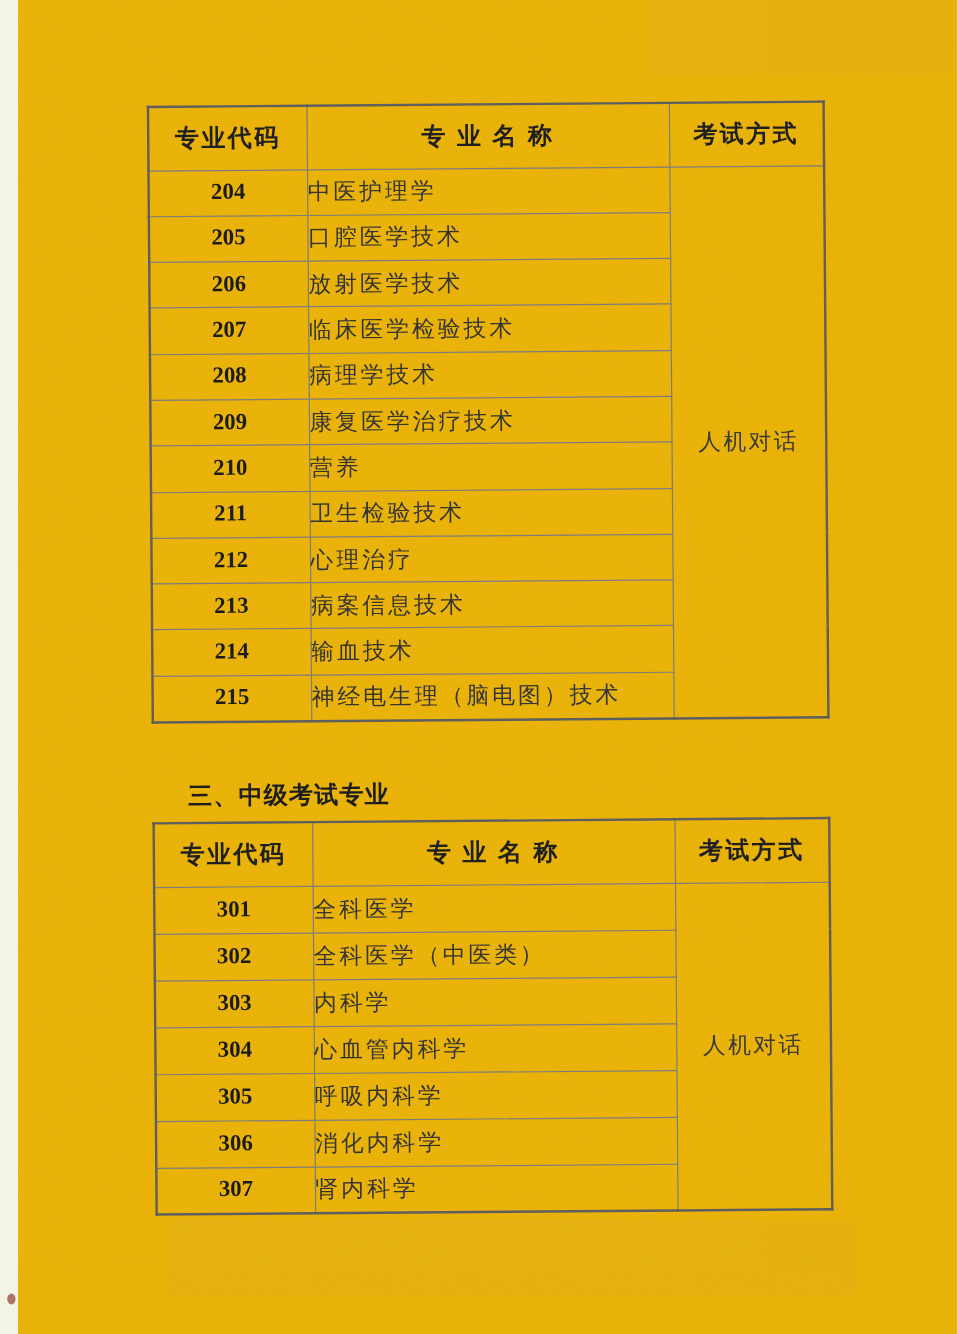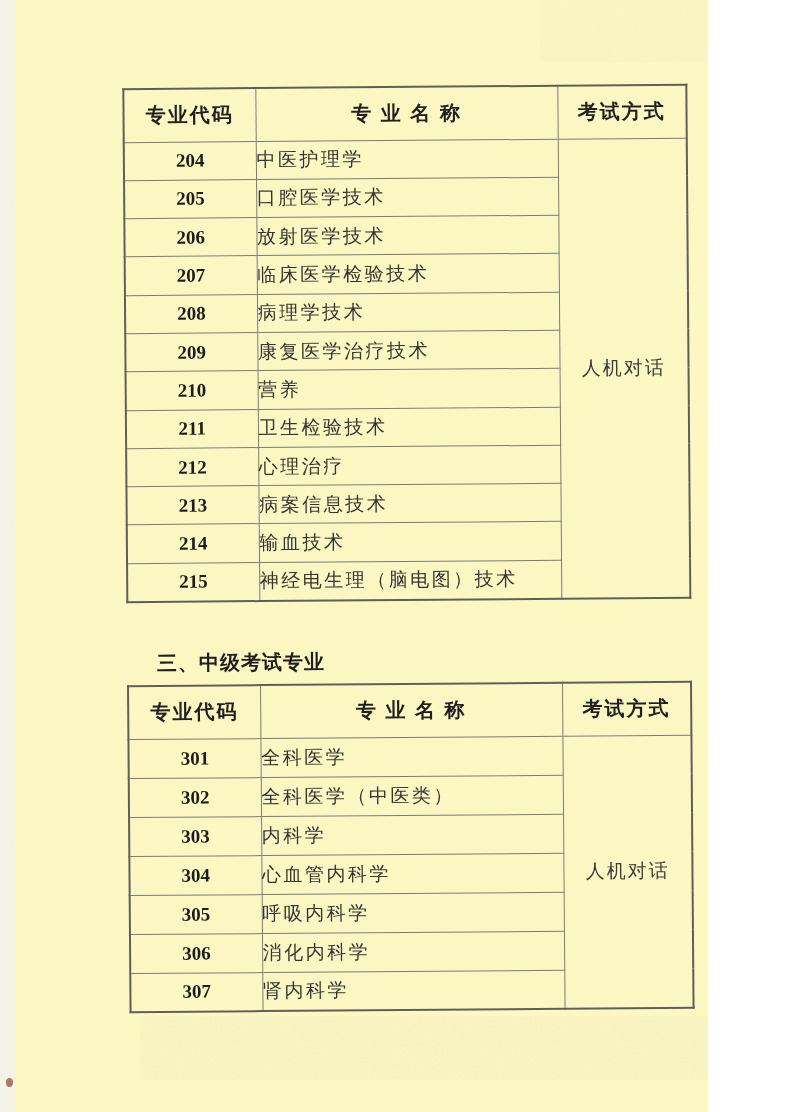--- a/index.html
+++ b/index.html
@@ -3,25 +3,24 @@
 <meta charset="utf-8">
 <style>
   html, body {
     margin: 0;
     padding: 0;
     background: #ffffff;
     font-family: "Liberation Serif", serif;
   }
   .page {
     position: relative;
-    width: 696px;
+    width: 798px;
     height: 1112px;
-    background: #fef9c3;
+    background: #eab308;
     overflow: hidden;
-    padding-left: 12px;
   }
   .edge-strip {
     position: absolute;
     left: 0; top: 0;
     width: 15px;
     height: 1112px;
     background: #f4f5e6;
   }
   .ink-dot {
     position: absolute;

